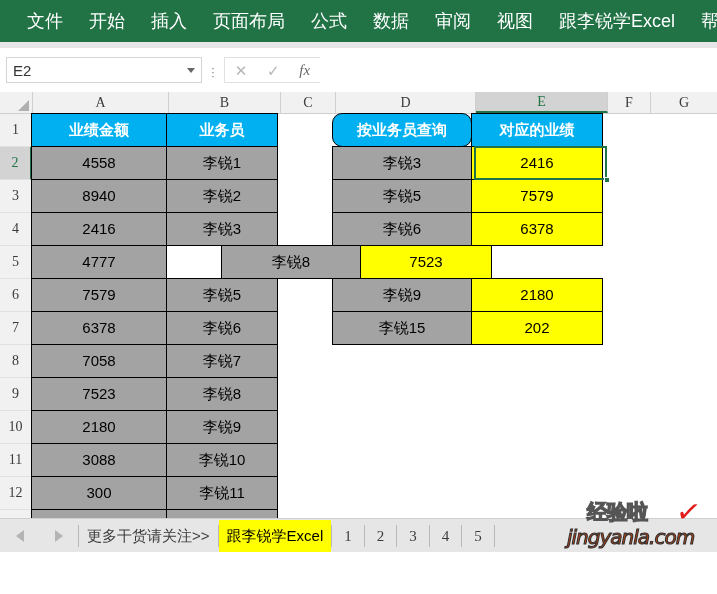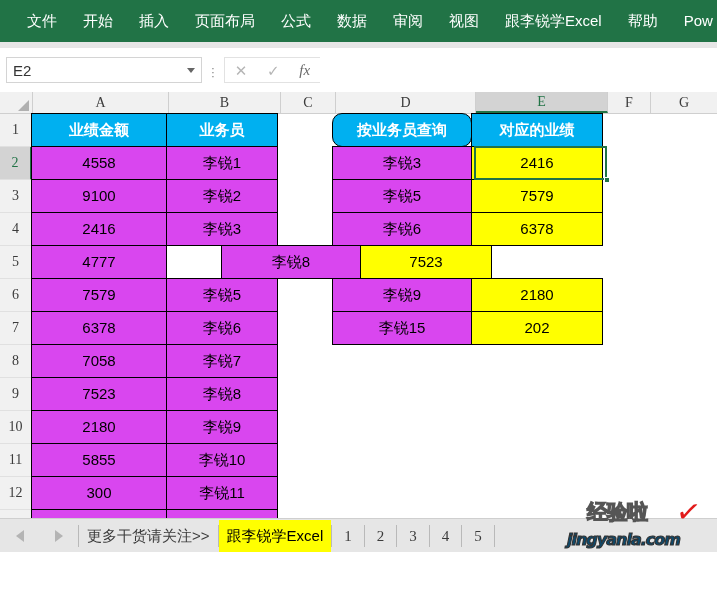--- a/index.html
+++ b/index.html
@@ -21,21 +21,21 @@
     background: #217346;
     display: flex;
     align-items: center;
     padding-left: 14px;
     box-sizing: border-box;
     overflow: hidden;
     white-space: nowrap;
   }
   .ribbon-tab {
     color: #ffffff;
-    font-size: 15px;
+    font-size: 18px;
     padding: 0 13px;
     line-height: 42px;
     cursor: default;
     flex: 0 0 auto;
   }
 
   
   .ribbon-underline {
     height: 6px;
     background: #e6e6e6;
@@ -195,21 +195,21 @@
     margin-left: -1px;
     line-height: 32px;
   }
   .cell.hdr {
     background: #00b0f0;
     color: #ffffff;
     font-weight: bold;
     font-size: 15px;
   }
   .cell.yellow { background: #ffff00; }
-  .cell.blank { background: #d946ef; }
+  .cell.blank { background: #a3a3a3; }
 
   
   .sel-box {
     position: absolute;
     border: 2px solid #217346;
     box-sizing: border-box;
     pointer-events: none;
   }
   .sel-handle {
     position: absolute;
@@ -295,24 +295,24 @@
     position: absolute;
     top: -2px; right: 14px;
     font-size: 30px;
     color: #e21b1b;
     font-weight: bold;
     transform: rotate(8deg);
   }
   .wm-url {
     position: absolute;
     bottom: 3px; left: 2px;
-    font-size: 16px;
-    font-weight: bold;
+    font-size: 20px;
+    font-weight: normal;
     font-style: italic;
-    color: #0c4a6e;
+    color: #c2410c;
     -webkit-text-stroke: 1.1px #333333;
     letter-spacing: -1px;
     font-family: "DejaVu Sans", sans-serif;
   }
 </style>
 </head>
 <body>
 
 <div class="ribbon" id="ribbon">
     <div class="ribbon-tab">文件</div>
@@ -375,21 +375,21 @@
         <div class="cell bordered blank" style="width: 136px; flex: 0 0 136px;">4558</div>
         <div class="cell bordered blank" style="width: 112px; flex: 0 0 112px;">李锐1</div>
         <div class="cell" style="width: 55px; flex: 0 0 55px;"></div>
         <div class="cell bordered blank" style="width: 140px; flex: 0 0 140px;">李锐3</div>
         <div class="cell bordered yellow" style="width: 132px; flex: 0 0 132px;">2416</div>
         <div class="cell" style="width: 43px; flex: 0 0 43px;"></div>
         <div class="cell" style="width: 67px; flex: 0 0 67px;"></div>
       </div>
       <div class="grid-row">
         <div class="row-head">3</div>
-        <div class="cell bordered blank" style="width: 136px; flex: 0 0 136px;">9100</div>
+        <div class="cell bordered blank" style="width: 136px; flex: 0 0 136px;">8940</div>
         <div class="cell bordered blank" style="width: 112px; flex: 0 0 112px;">李锐2</div>
         <div class="cell" style="width: 55px; flex: 0 0 55px;"></div>
         <div class="cell bordered blank" style="width: 140px; flex: 0 0 140px;">李锐5</div>
         <div class="cell bordered yellow" style="width: 132px; flex: 0 0 132px;">7579</div>
         <div class="cell" style="width: 43px; flex: 0 0 43px;"></div>
         <div class="cell" style="width: 67px; flex: 0 0 67px;"></div>
       </div>
       <div class="grid-row">
         <div class="row-head">4</div>
         <div class="cell bordered blank" style="width: 136px; flex: 0 0 136px;">2416</div>
@@ -454,21 +454,21 @@
         <div class="cell bordered blank" style="width: 136px; flex: 0 0 136px;">2180</div>
         <div class="cell bordered blank" style="width: 112px; flex: 0 0 112px;">李锐9</div>
         <div class="cell" style="width: 55px; flex: 0 0 55px;"></div>
         <div class="cell" style="width: 140px; flex: 0 0 140px;"></div>
         <div class="cell" style="width: 132px; flex: 0 0 132px;"></div>
         <div class="cell" style="width: 43px; flex: 0 0 43px;"></div>
         <div class="cell" style="width: 67px; flex: 0 0 67px;"></div>
       </div>
       <div class="grid-row">
         <div class="row-head">11</div>
-        <div class="cell bordered blank" style="width: 136px; flex: 0 0 136px;">5855</div>
+        <div class="cell bordered blank" style="width: 136px; flex: 0 0 136px;">3088</div>
         <div class="cell bordered blank" style="width: 112px; flex: 0 0 112px;">李锐10</div>
         <div class="cell" style="width: 55px; flex: 0 0 55px;"></div>
         <div class="cell" style="width: 140px; flex: 0 0 140px;"></div>
         <div class="cell" style="width: 132px; flex: 0 0 132px;"></div>
         <div class="cell" style="width: 43px; flex: 0 0 43px;"></div>
         <div class="cell" style="width: 67px; flex: 0 0 67px;"></div>
       </div>
       <div class="grid-row">
         <div class="row-head">12</div>
         <div class="cell bordered blank" style="width: 136px; flex: 0 0 136px;">300</div>

